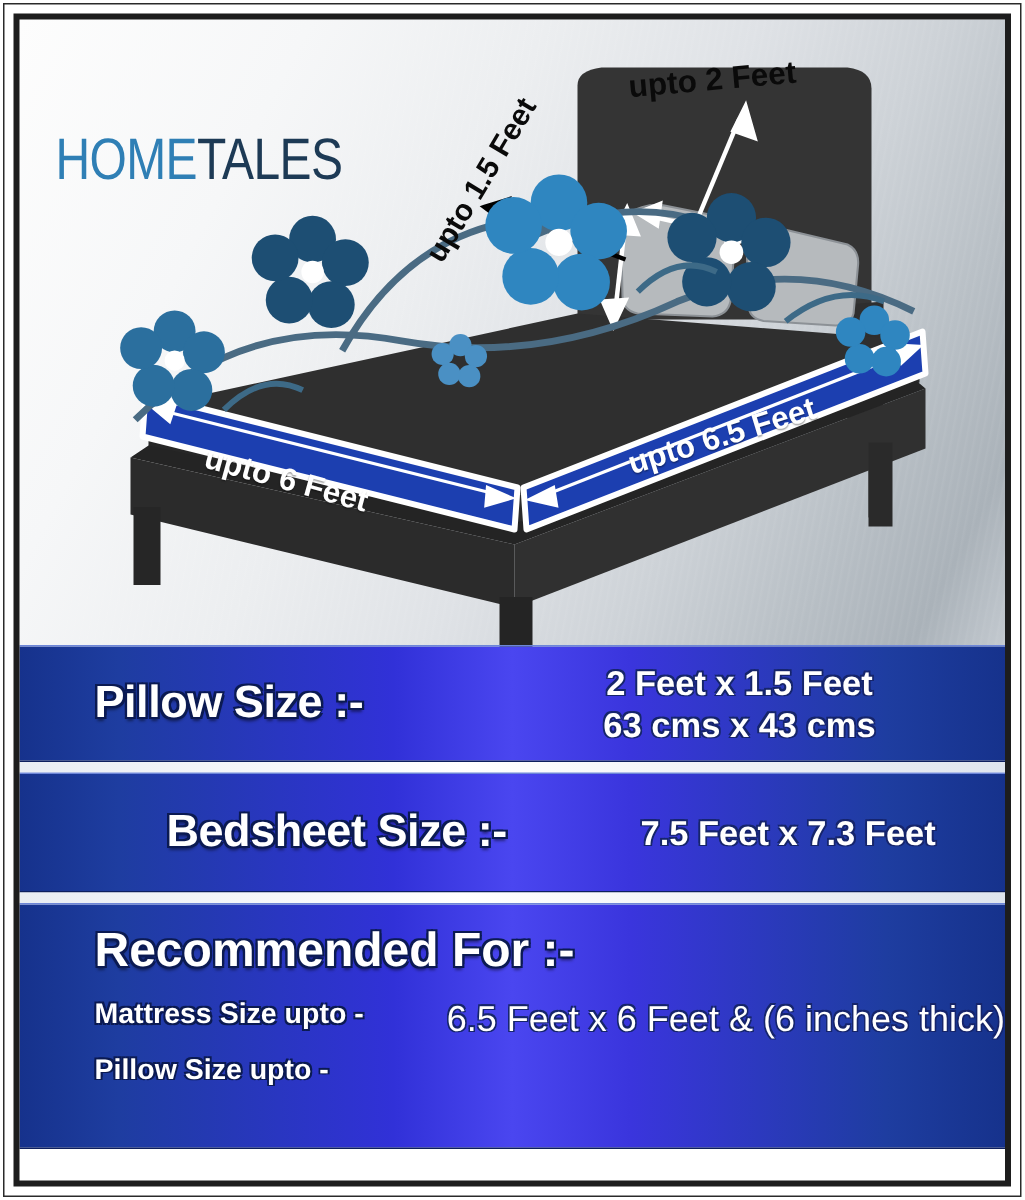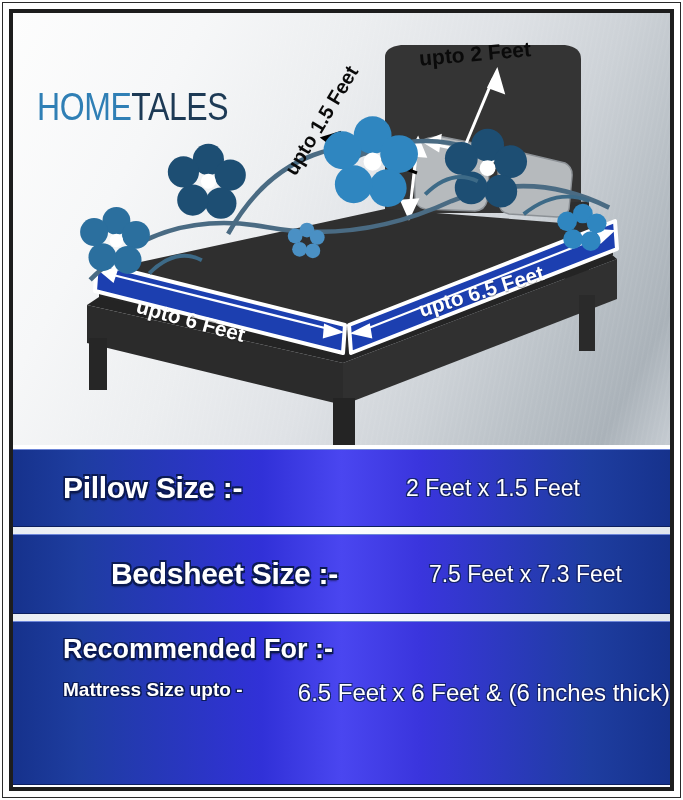--- a/index.html
+++ b/index.html
@@ -134,21 +134,21 @@
   .band-65 {
     left: 403px; top: 286px;
     font-size: 21px;
     transform: rotate(-17deg);
     transform-origin: left top;
   }
 
   
   .panels {
     position: absolute;
-    left: 13px; top: 447px;
+    left: 13px; top: 428px;
     width: 611px; height: 340px;
     z-index: 20;
   }
   .panel {
     position: absolute;
     left: 0;
     width: 657px;
     box-sizing: border-box;
     background:
       linear-gradient(90deg,
@@ -189,37 +189,38 @@
   }
   .p-values {
     color: #ffffff;
     font-size: 23px;
     line-height: 1.22;
     text-align: center;
     text-shadow:
       -1.2px -1.2px 0 #16256b, 1.2px -1.2px 0 #16256b,
       -1.2px  1.2px 0 #16256b, 1.2px  1.2px 0 #16256b;
     white-space: nowrap;
+    font-weight: bold;
   }
 
   
   .row-ab {
     display: flex;
     width: 100%;
     align-items: center;
   }
   .row-ab .p-label { width: 330px; padding-left: 50px; box-sizing: border-box; }
   .row-ab .p-values { width: 300px; }
 
   
   .panel-c { display: block; padding-top: 12px; }
   .rec-title {
     color: #ffffff;
     font-weight: bold;
-    font-size: 27px;
+    font-size: 32px;
     padding-left: 50px;
     text-shadow:
       -1.5px -1.5px 0 #0b1a52, 1.5px -1.5px 0 #0b1a52,
       -1.5px  1.5px 0 #0b1a52, 1.5px  1.5px 0 #0b1a52,
        0 2.5px 2px rgba(0,0,0,0.45);
     white-space: nowrap;
   }
   .rec-row {
     display: flex;
     align-items: flex-start;
@@ -392,20 +393,21 @@
     <div class="band-label band-65">upto 6.5 Feet</div>
   </div>
 
   <div class="panels">
 
     <div class="panel panel-a">
       <div class="row-ab">
         <div class="p-label">Pillow Size :-</div>
         <div class="p-values">
           <div>2 Feet x 1.5 Feet</div>
+          <div>63 cms x 43 cms</div>
         </div>
       </div>
     </div>
     <div class="panel-gap gap-a"></div>
 
     <div class="panel panel-b">
       <div class="row-ab">
         <div class="p-label">Bedsheet Size :-</div>
         <div class="p-values">
           <div>7.5 Feet x 7.3 Feet</div>
@@ -416,19 +418,20 @@
 
     <div class="panel panel-c">
       <div class="rec-title">Recommended For :-</div>
 
       <div class="rec-row">
         <div class="rec-key rec-key-1">Mattress Size upto -</div>
         <div class="rec-val">6.5 Feet x 6 Feet  &amp; (6 inches thick)</div>
       </div>
 
       <div class="rec-row rec-row-2">
+        <div class="rec-key rec-key-2">Pillow Size upto -</div>
       </div>
     </div>
   </div>
 
   <div class="frame-outer"></div>
   <div class="frame-inner"></div>
 </div>
 
 </body></html>

